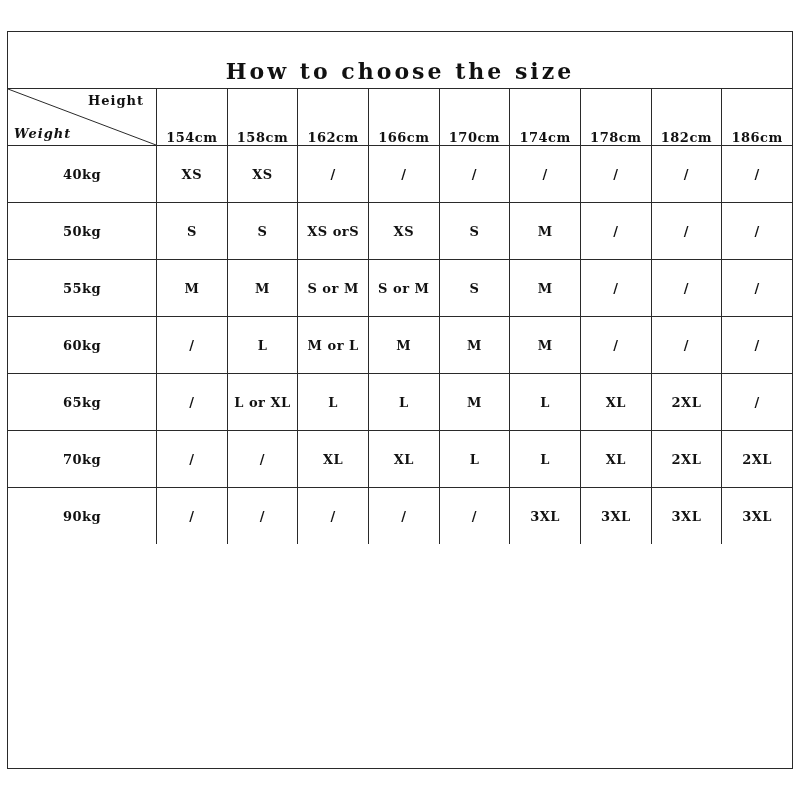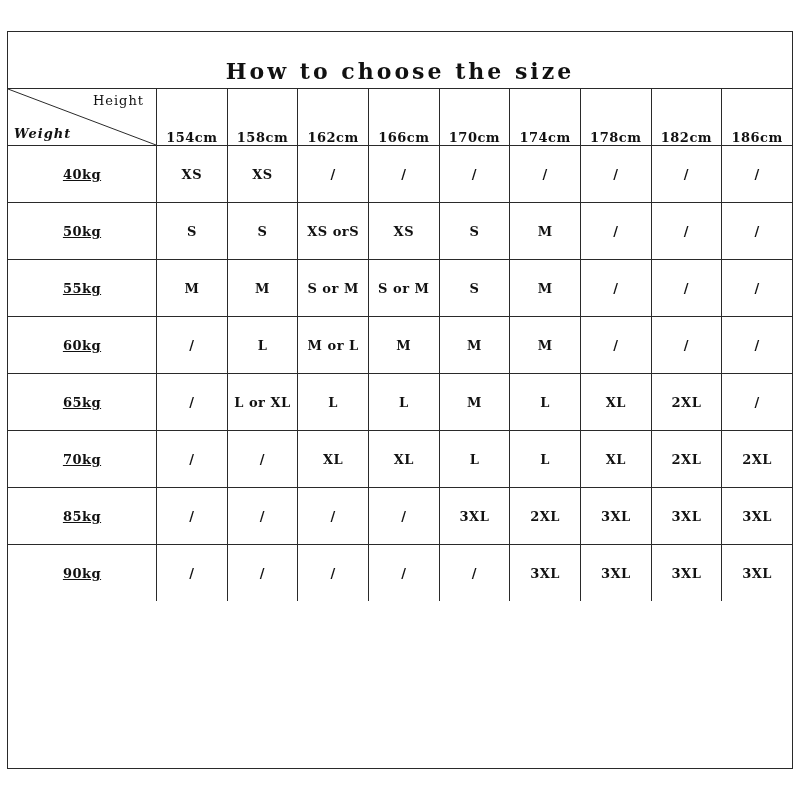--- a/index.html
+++ b/index.html
@@ -71,21 +71,21 @@
     position: absolute;
     left: 0; top: 0;
     width: 100%;
     height: 100%;
   }
   td.corner .height-lbl {
     position: absolute;
     right: 12px;
     top: 4px;
     font-size: 13px;
-    font-weight: normal;
+    font-weight: bold;
     letter-spacing: 1px;
     text-align: center;
   }
   td.corner .weight-lbl {
     position: absolute;
     left: 6px;
     bottom: 4px;
     font-size: 13px;
     font-weight: bold;
     letter-spacing: 1px;
@@ -98,21 +98,20 @@
     font-size: 13px;
     letter-spacing: 0.5px;
   }
   td.row-head {
     height: 56px;
     text-align: center;
     padding-left: 20px;
     border-left: none;
     font-size: 13px;
     letter-spacing: 0.5px;
-    text-decoration: underline;
   }
   td.cell {
     height: 56px;
     font-size: 13px;
   }
   td.last-col {
     border-right: none;
   }
   tr.last-row td {
     border-bottom: none;
@@ -214,32 +213,20 @@
         <td class="cell">/</td>
         <td class="cell">/</td>
         <td class="cell">XL</td>
         <td class="cell">XL</td>
         <td class="cell">L</td>
         <td class="cell">L</td>
         <td class="cell">XL</td>
         <td class="cell">2XL</td>
         <td class="cell last-col">2XL</td>
       </tr>
-      <tr>
-        <td class="row-head">85kg</td>
-        <td class="cell">/</td>
-        <td class="cell">/</td>
-        <td class="cell">/</td>
-        <td class="cell">/</td>
-        <td class="cell">3XL</td>
-        <td class="cell">2XL</td>
-        <td class="cell">3XL</td>
-        <td class="cell">3XL</td>
-        <td class="cell last-col">3XL</td>
-      </tr>
       <tr class="last-row">
         <td class="row-head">90kg</td>
         <td class="cell">/</td>
         <td class="cell">/</td>
         <td class="cell">/</td>
         <td class="cell">/</td>
         <td class="cell">/</td>
         <td class="cell">3XL</td>
         <td class="cell">3XL</td>
         <td class="cell">3XL</td>

